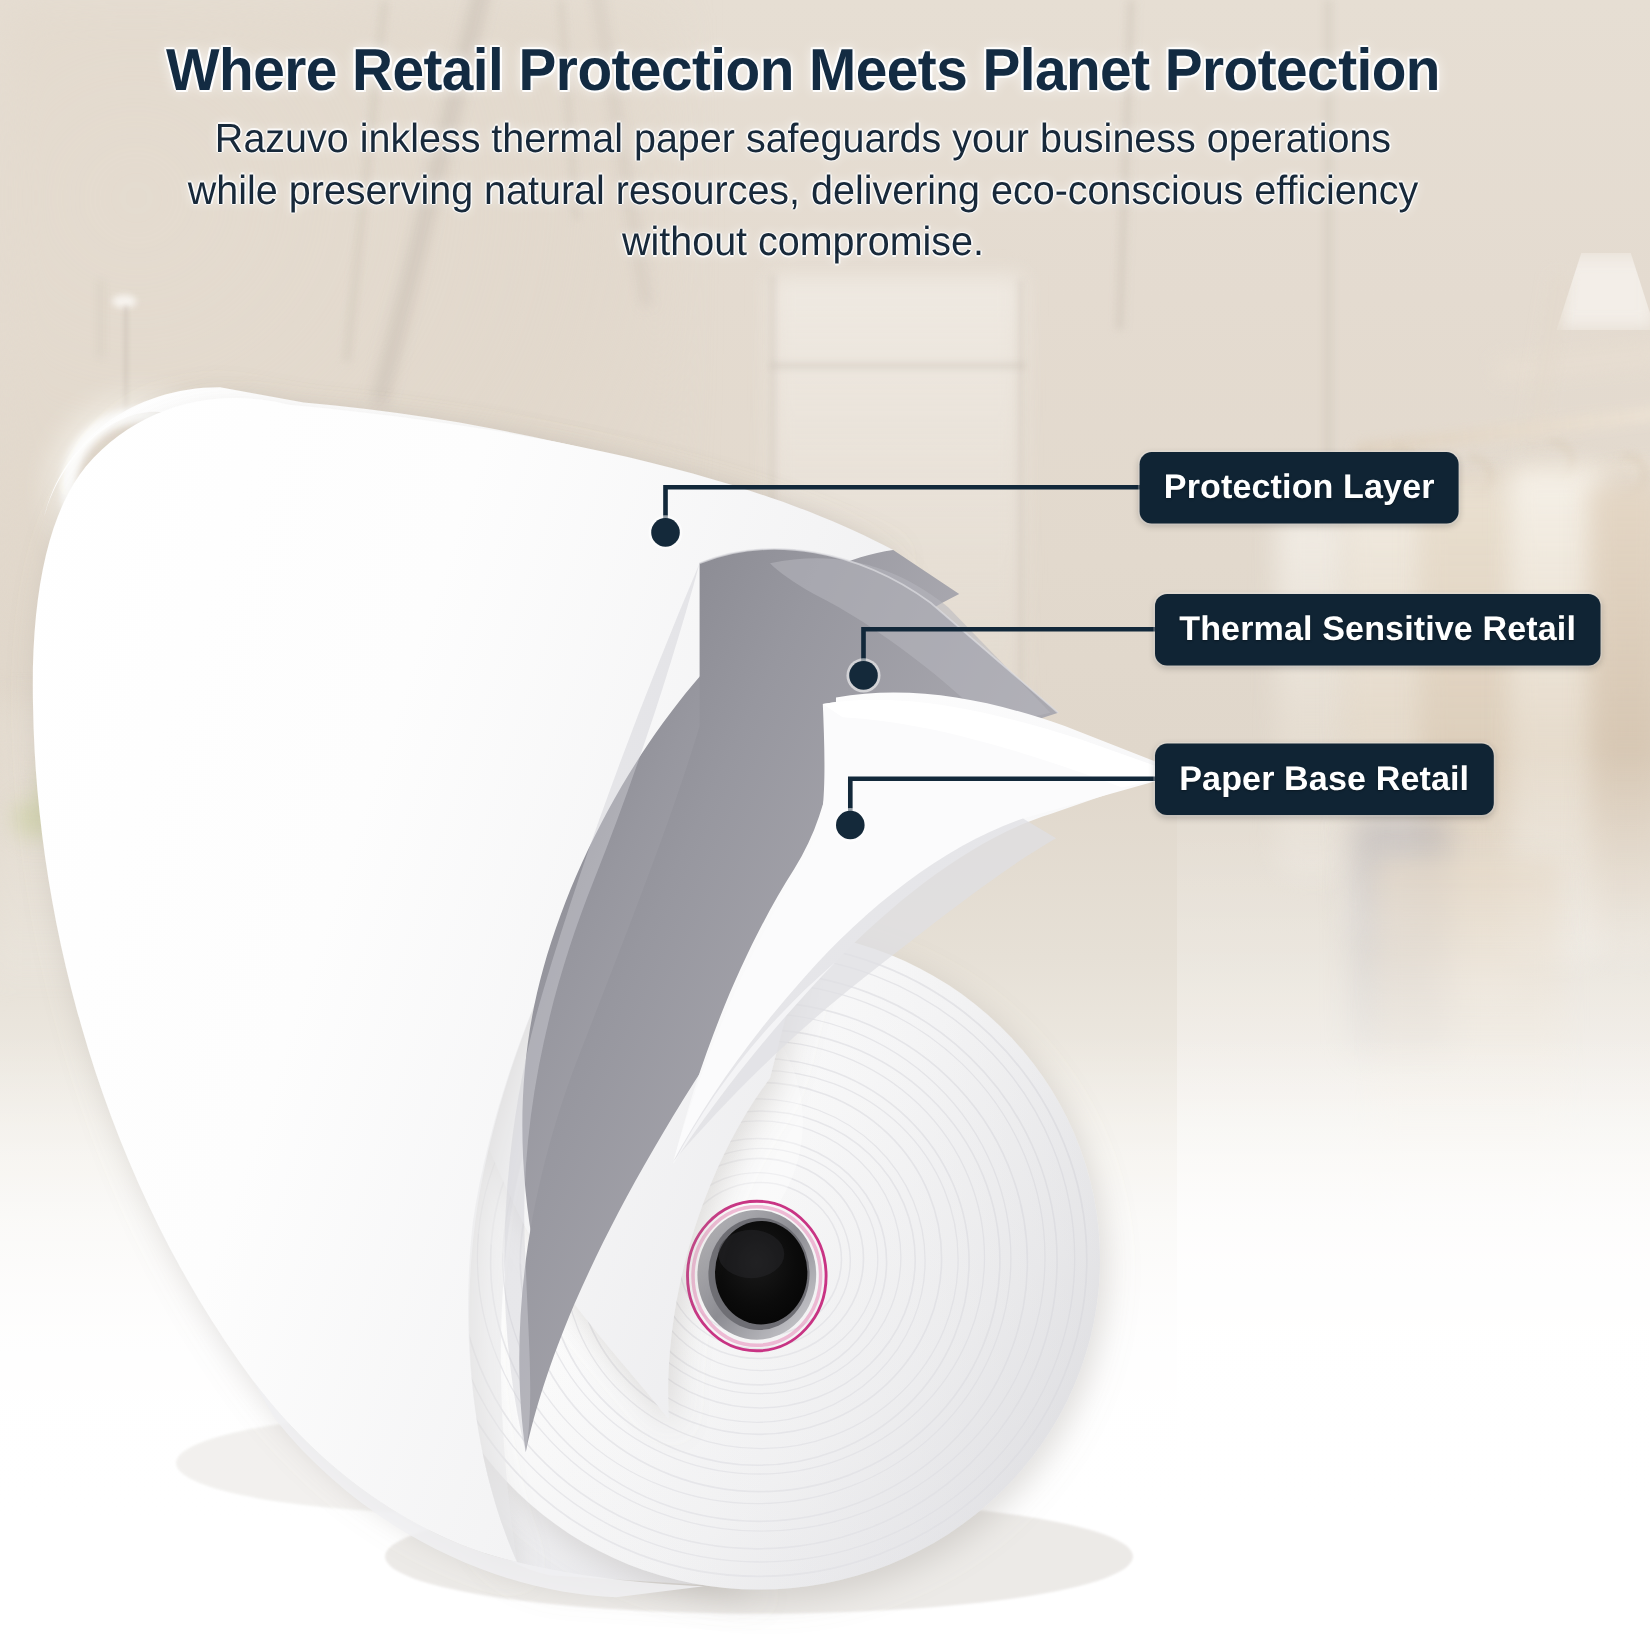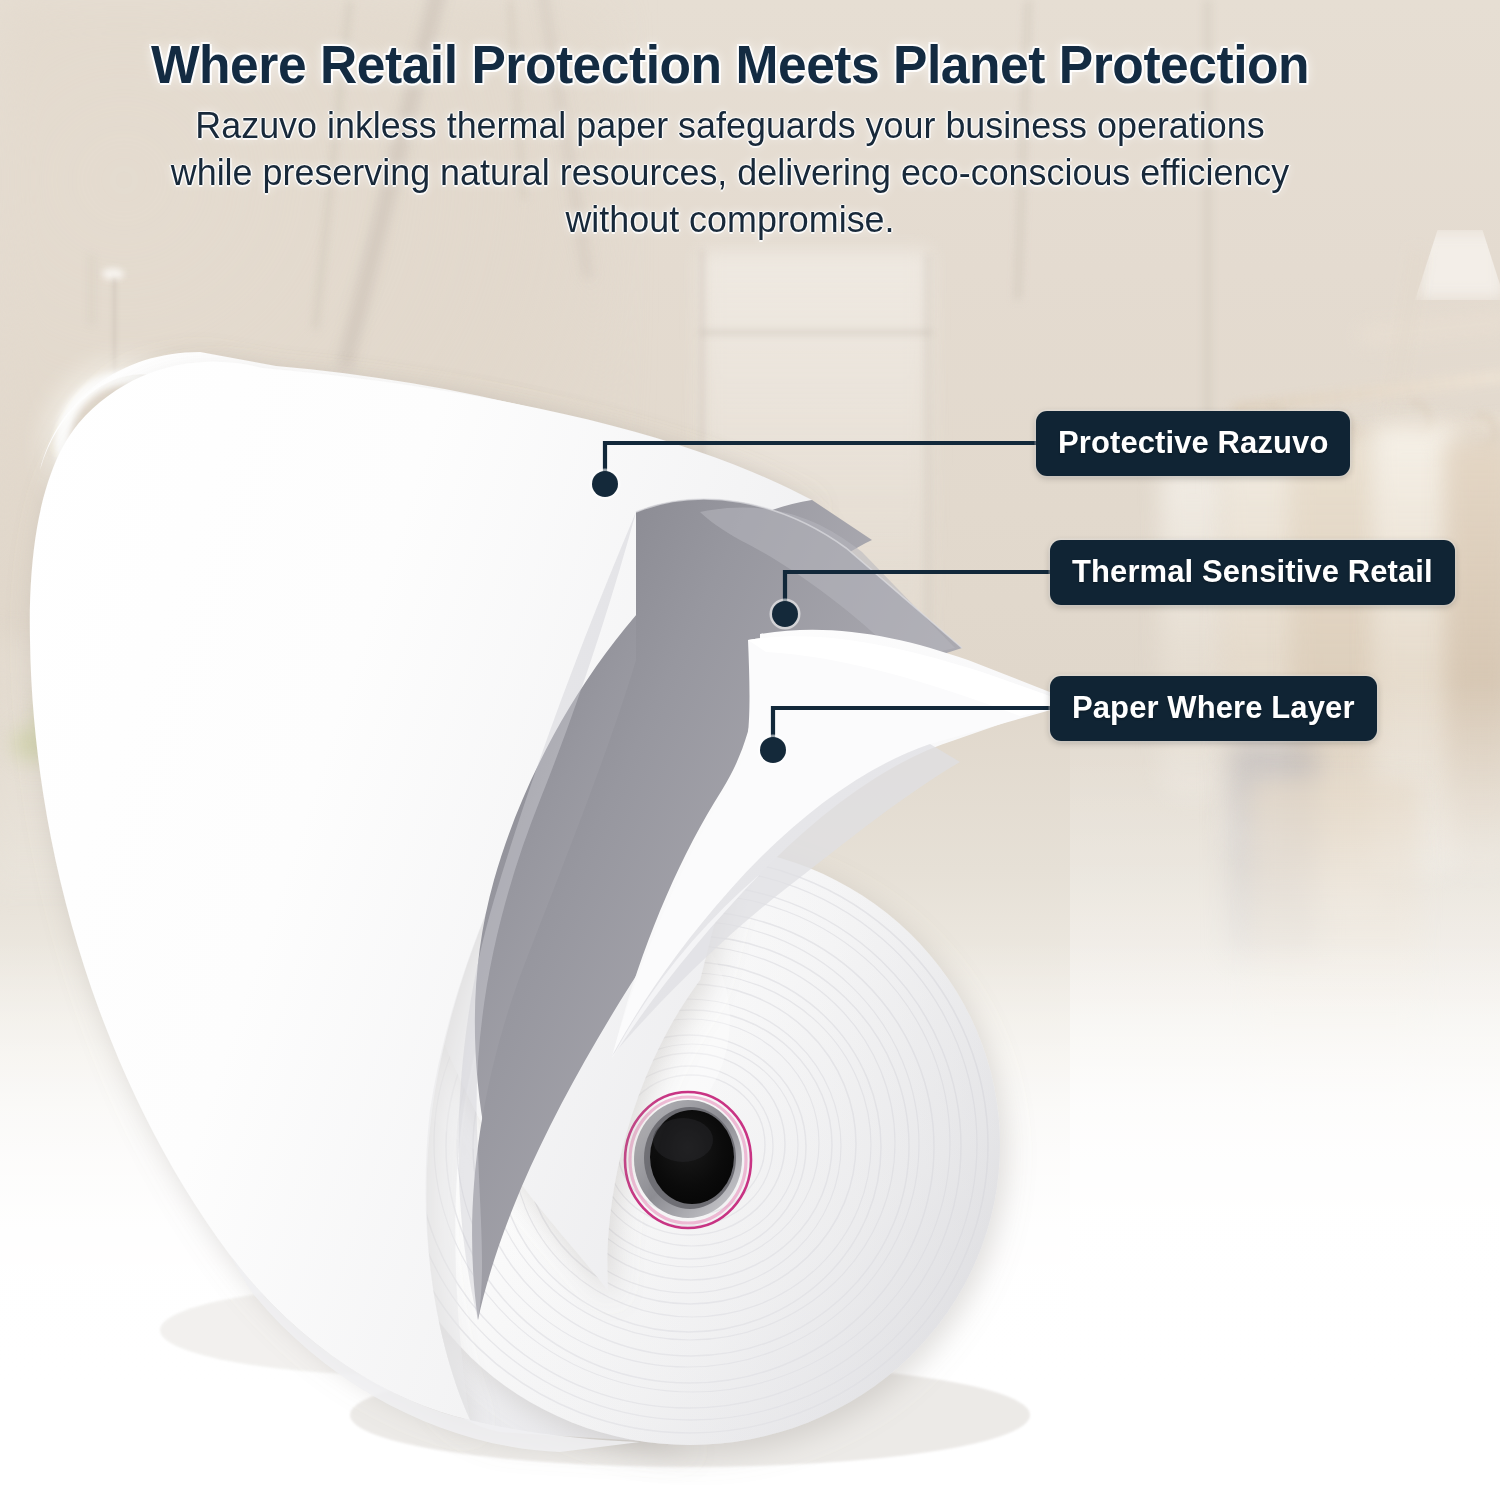--- a/index.html
+++ b/index.html
@@ -630,18 +630,18 @@
   <div class="header">
     <h1 class="title">Where Retail Protection Meets Planet Protection</h1>
     <p class="subtitle">Razuvo inkless thermal paper safeguards your business operations while preserving natural resources, delivering eco-conscious efficiency without compromise.</p>
   </div>
 
   <div class="callout-layer">
     <div class="dot dot-1"></div>
     <div class="dot dot-2"></div>
     <div class="dot dot-3"></div>
 
-    <div class="lbl lbl-1">Protective Razuvo</div>
+    <div class="lbl lbl-1">Protection Layer</div>
     <div class="lbl lbl-2">Thermal Sensitive Retail</div>
-    <div class="lbl lbl-3">Paper Where Layer</div>
+    <div class="lbl lbl-3">Paper Base Retail</div>
   </div>
 
 </div>
 
 </body></html>

